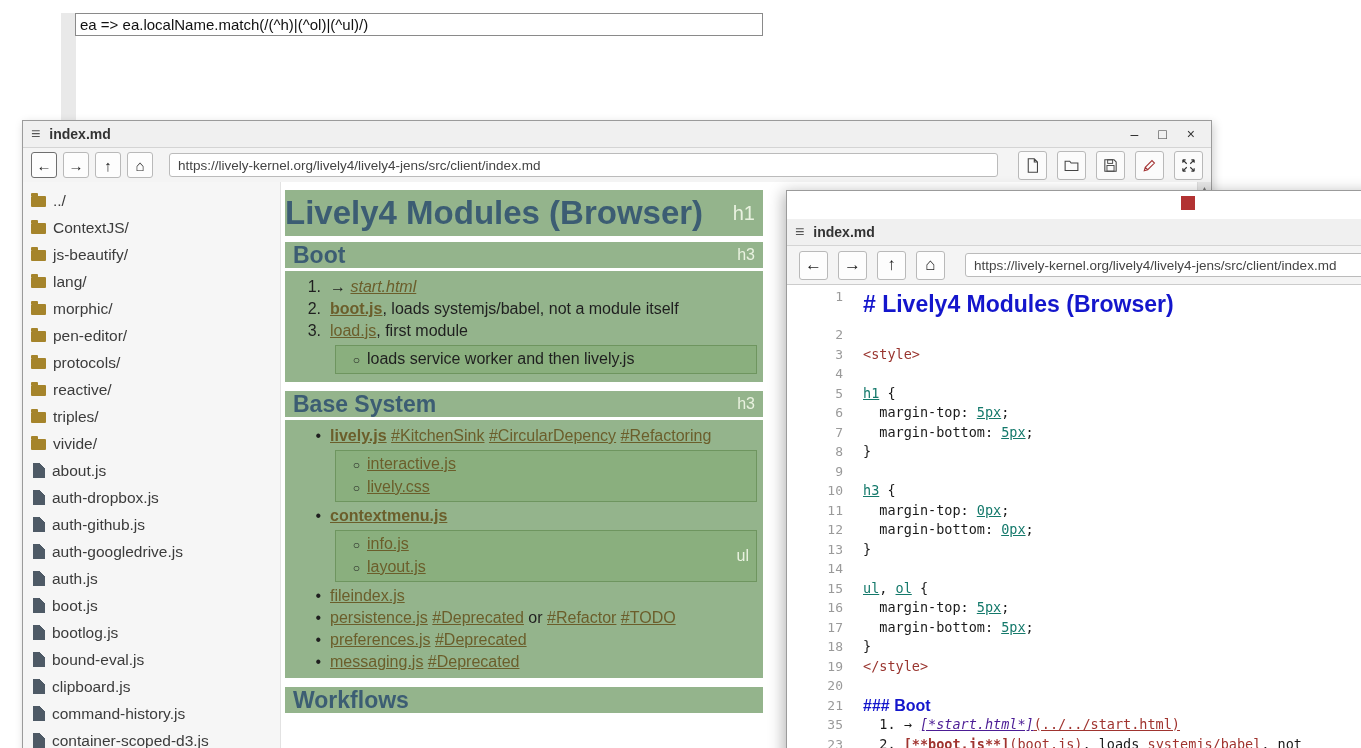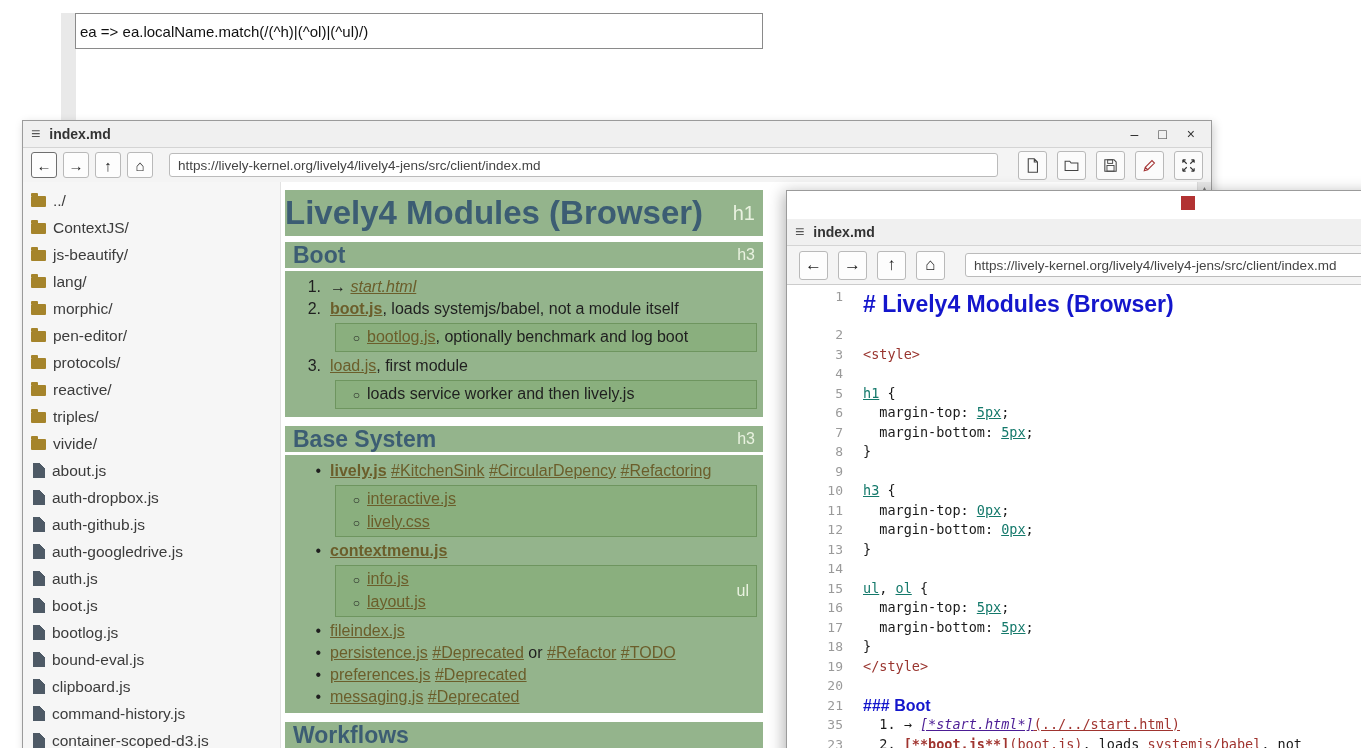--- a/index.html
+++ b/index.html
@@ -9,21 +9,21 @@
   }
   :root{
     --hl:#94b48c; --hlsub:#8aaf7e; --hlborder:#6e955f; --hllabel:#e9f2e0;
     --headtxt:#3c5d73; --mdlink:#6b5e2b; --chrome:#f0f0f0; --chrome2:#f4f4f4;
   }
   
   #connector{position:absolute;left:61px;top:13px;width:15px;height:110px;background:#e9e9e9;z-index:0;}
   #top-input{
     position:absolute;left:75px;top:13px;width:688px;height:23px;box-sizing:border-box;
     border:1px solid #8a8a8a;background:#fff;font-family:"Liberation Sans",sans-serif;
-    font-size:15px;color:#111;padding:17px 4px;z-index:0;
+    font-size:15px;color:#111;padding:4px 4px;z-index:0;
   }
   
   .win{position:absolute;background:#fff;border:1px solid #9b9b9b;}
   #win1{left:22px;top:120px;width:1188px;height:700px;z-index:1;box-shadow:2px 3px 9px rgba(0,0,0,.18);}
   #win2{left:786px;top:190px;width:700px;height:700px;z-index:2;box-shadow:-3px 2px 14px rgba(0,0,0,.28);}
   .titlebar{height:26px;background:var(--chrome);border-bottom:1px solid #d4d4d4;display:flex;align-items:center;padding:0 8px;gap:9px;}
   .burger{font-size:16px;color:#555;cursor:pointer;}
   .wtitle{font-size:14px;font-weight:700;color:#333;}
   .wcontrols{margin-left:auto;display:flex;gap:20px;align-items:center;padding-right:8px;}
   .wc{font-size:14px;color:#333;cursor:pointer;line-height:1;}
@@ -254,23 +254,20 @@
         <span class="mdh-text">Lively4 Modules (Browser)</span>
         <span class="tagl">h1</span>
       </div>
       <div class="mdh h3">
         <span class="mdh-text">Boot</span>
         <span class="tagl">h3</span>
       </div>
       <div class="mdlist">
         <div class="mditem"><span class="marker">1.</span><span class="seg-plain">→ </span><span class="seg-link seg-italic">start.html</span></div>
         <div class="mditem"><span class="marker">2.</span><span class="seg-link seg-bold">boot.js</span><span class="seg-plain">, loads systemjs/babel, not a module itself</span></div>
-        <div class="mdsub">
-          <div class="mdsubitem"><span class="marker">○</span><span class="seg-link">bootlog.js</span><span class="seg-plain">, optionally benchmark and log boot</span></div>
-        </div>
         <div class="mditem"><span class="marker">3.</span><span class="seg-link">load.js</span><span class="seg-plain">, first module</span></div>
         <div class="mdsub">
           <div class="mdsubitem"><span class="marker">○</span><span class="seg-plain">loads service worker and then lively.js</span></div>
         </div>
       </div>
       <div class="mdh h3">
         <span class="mdh-text">Base System</span>
         <span class="tagl">h3</span>
       </div>
       <div class="mdlist">

